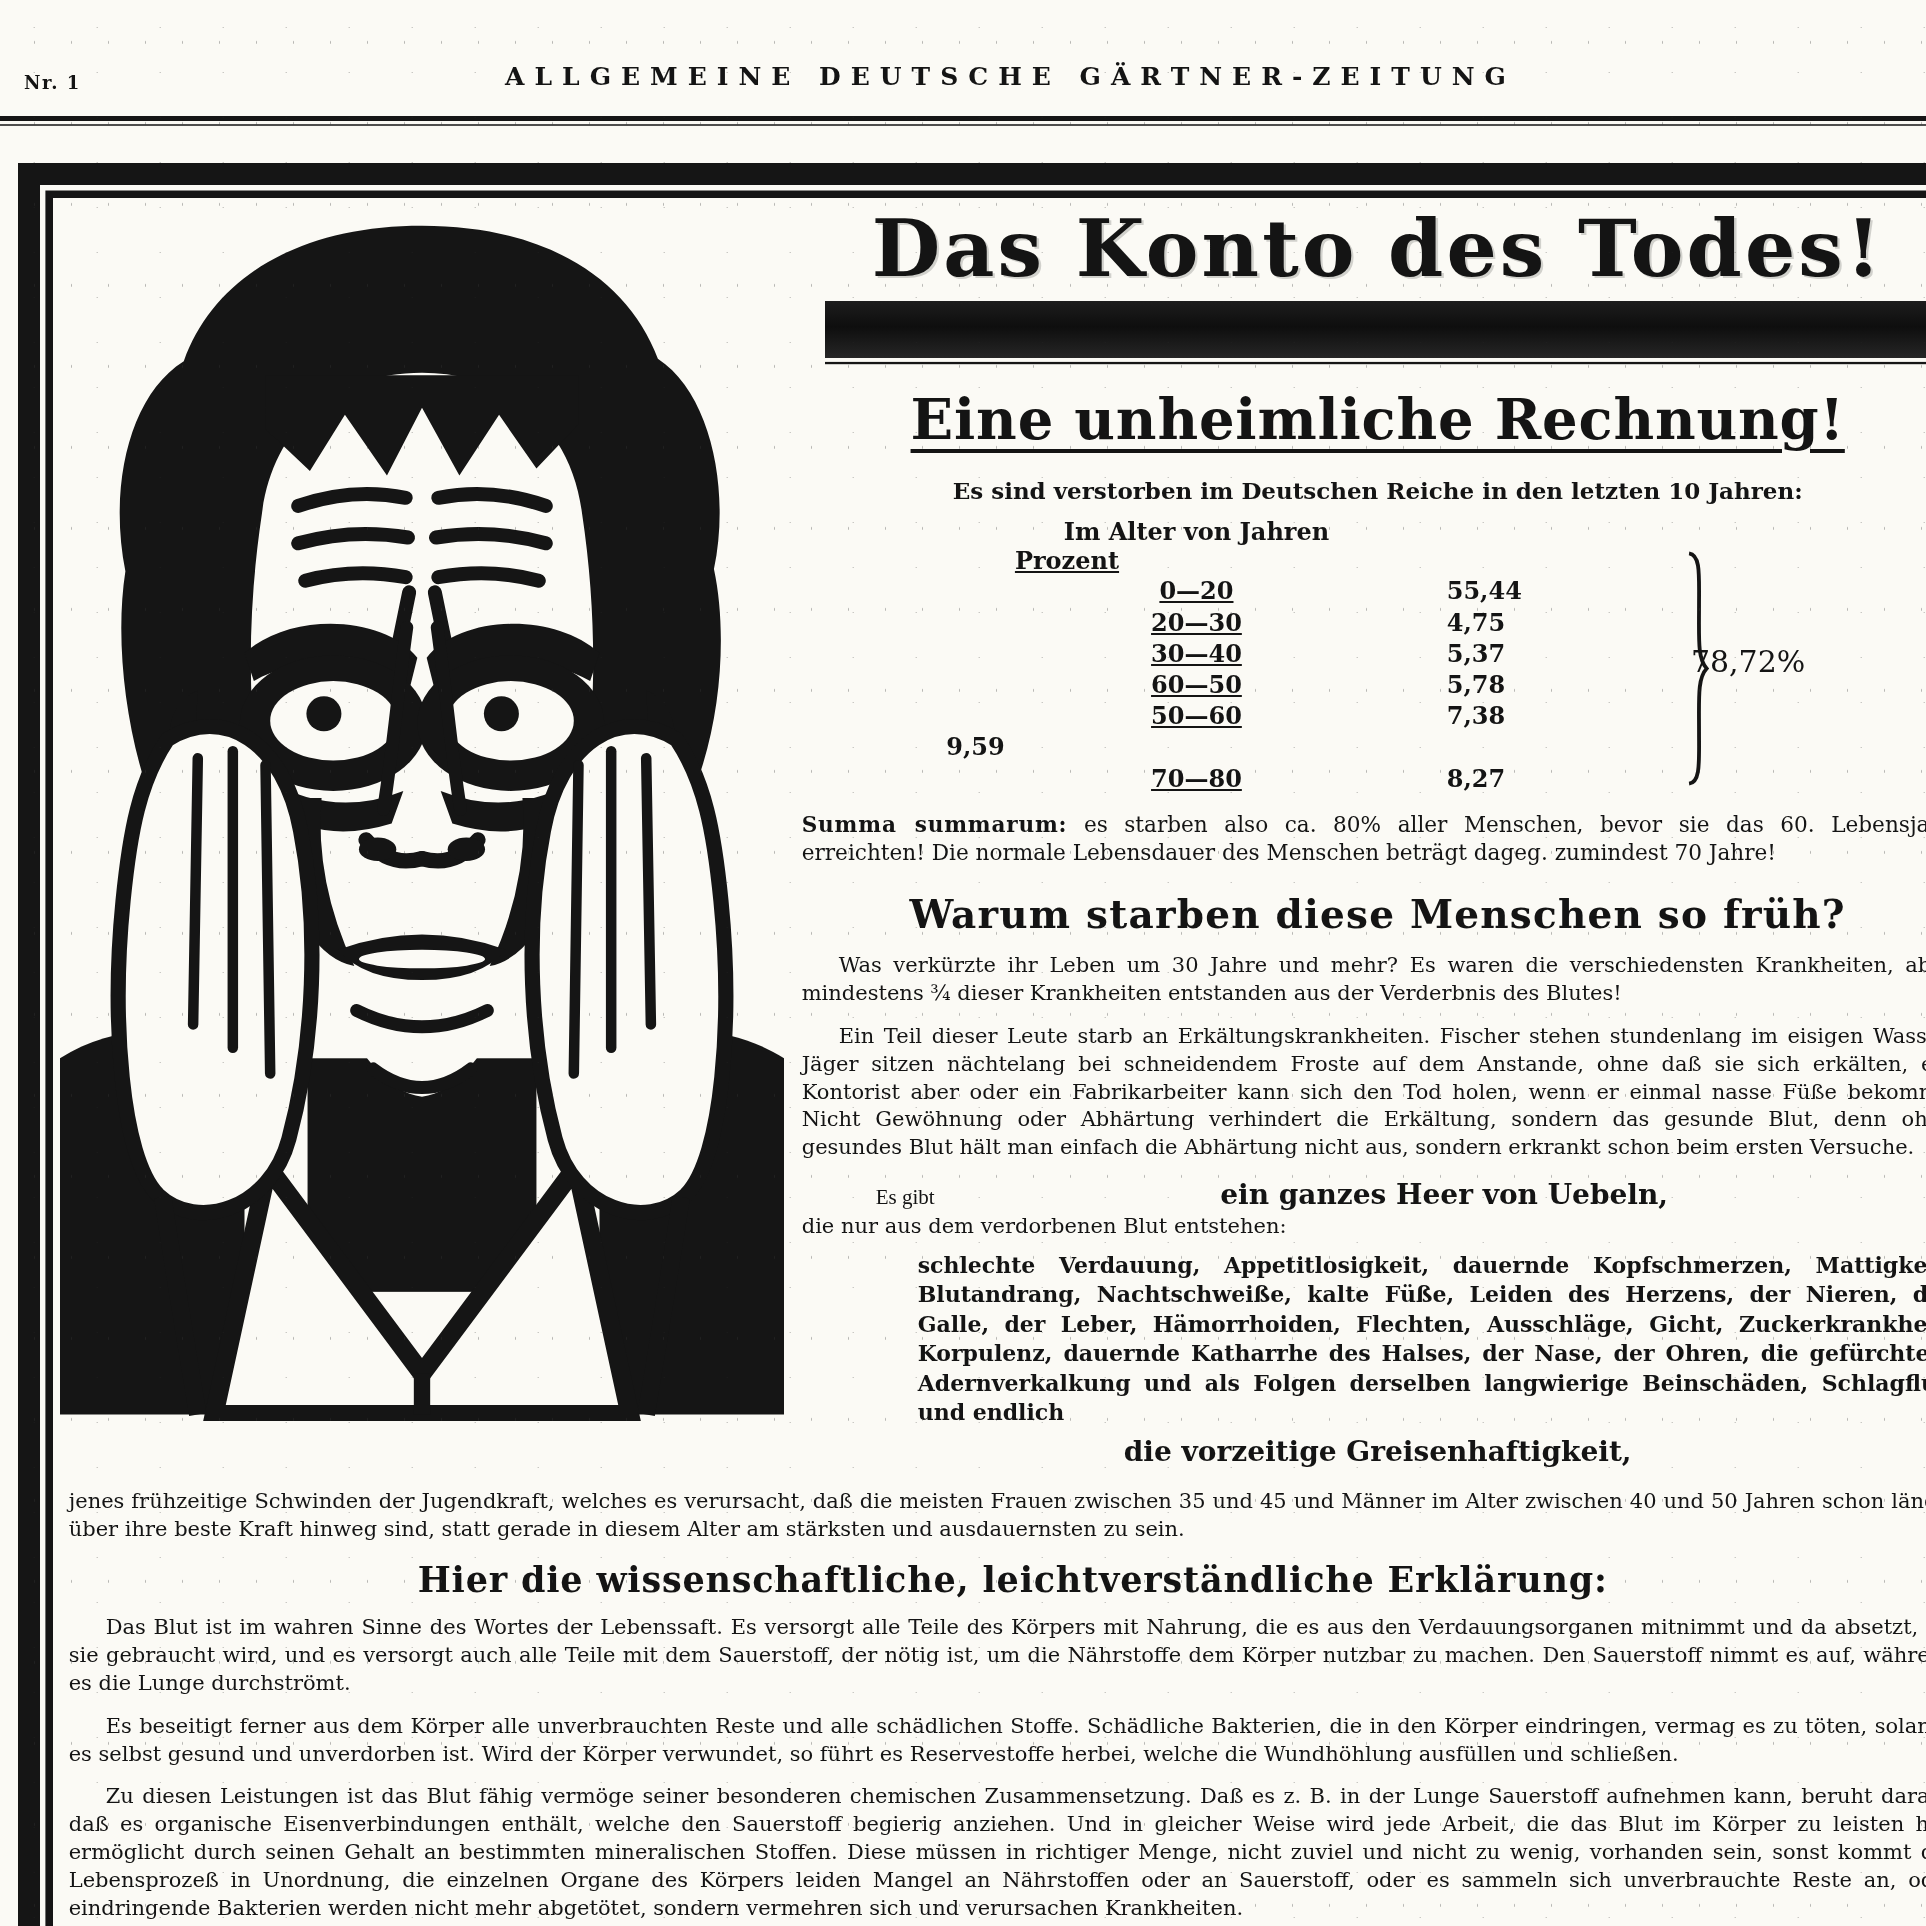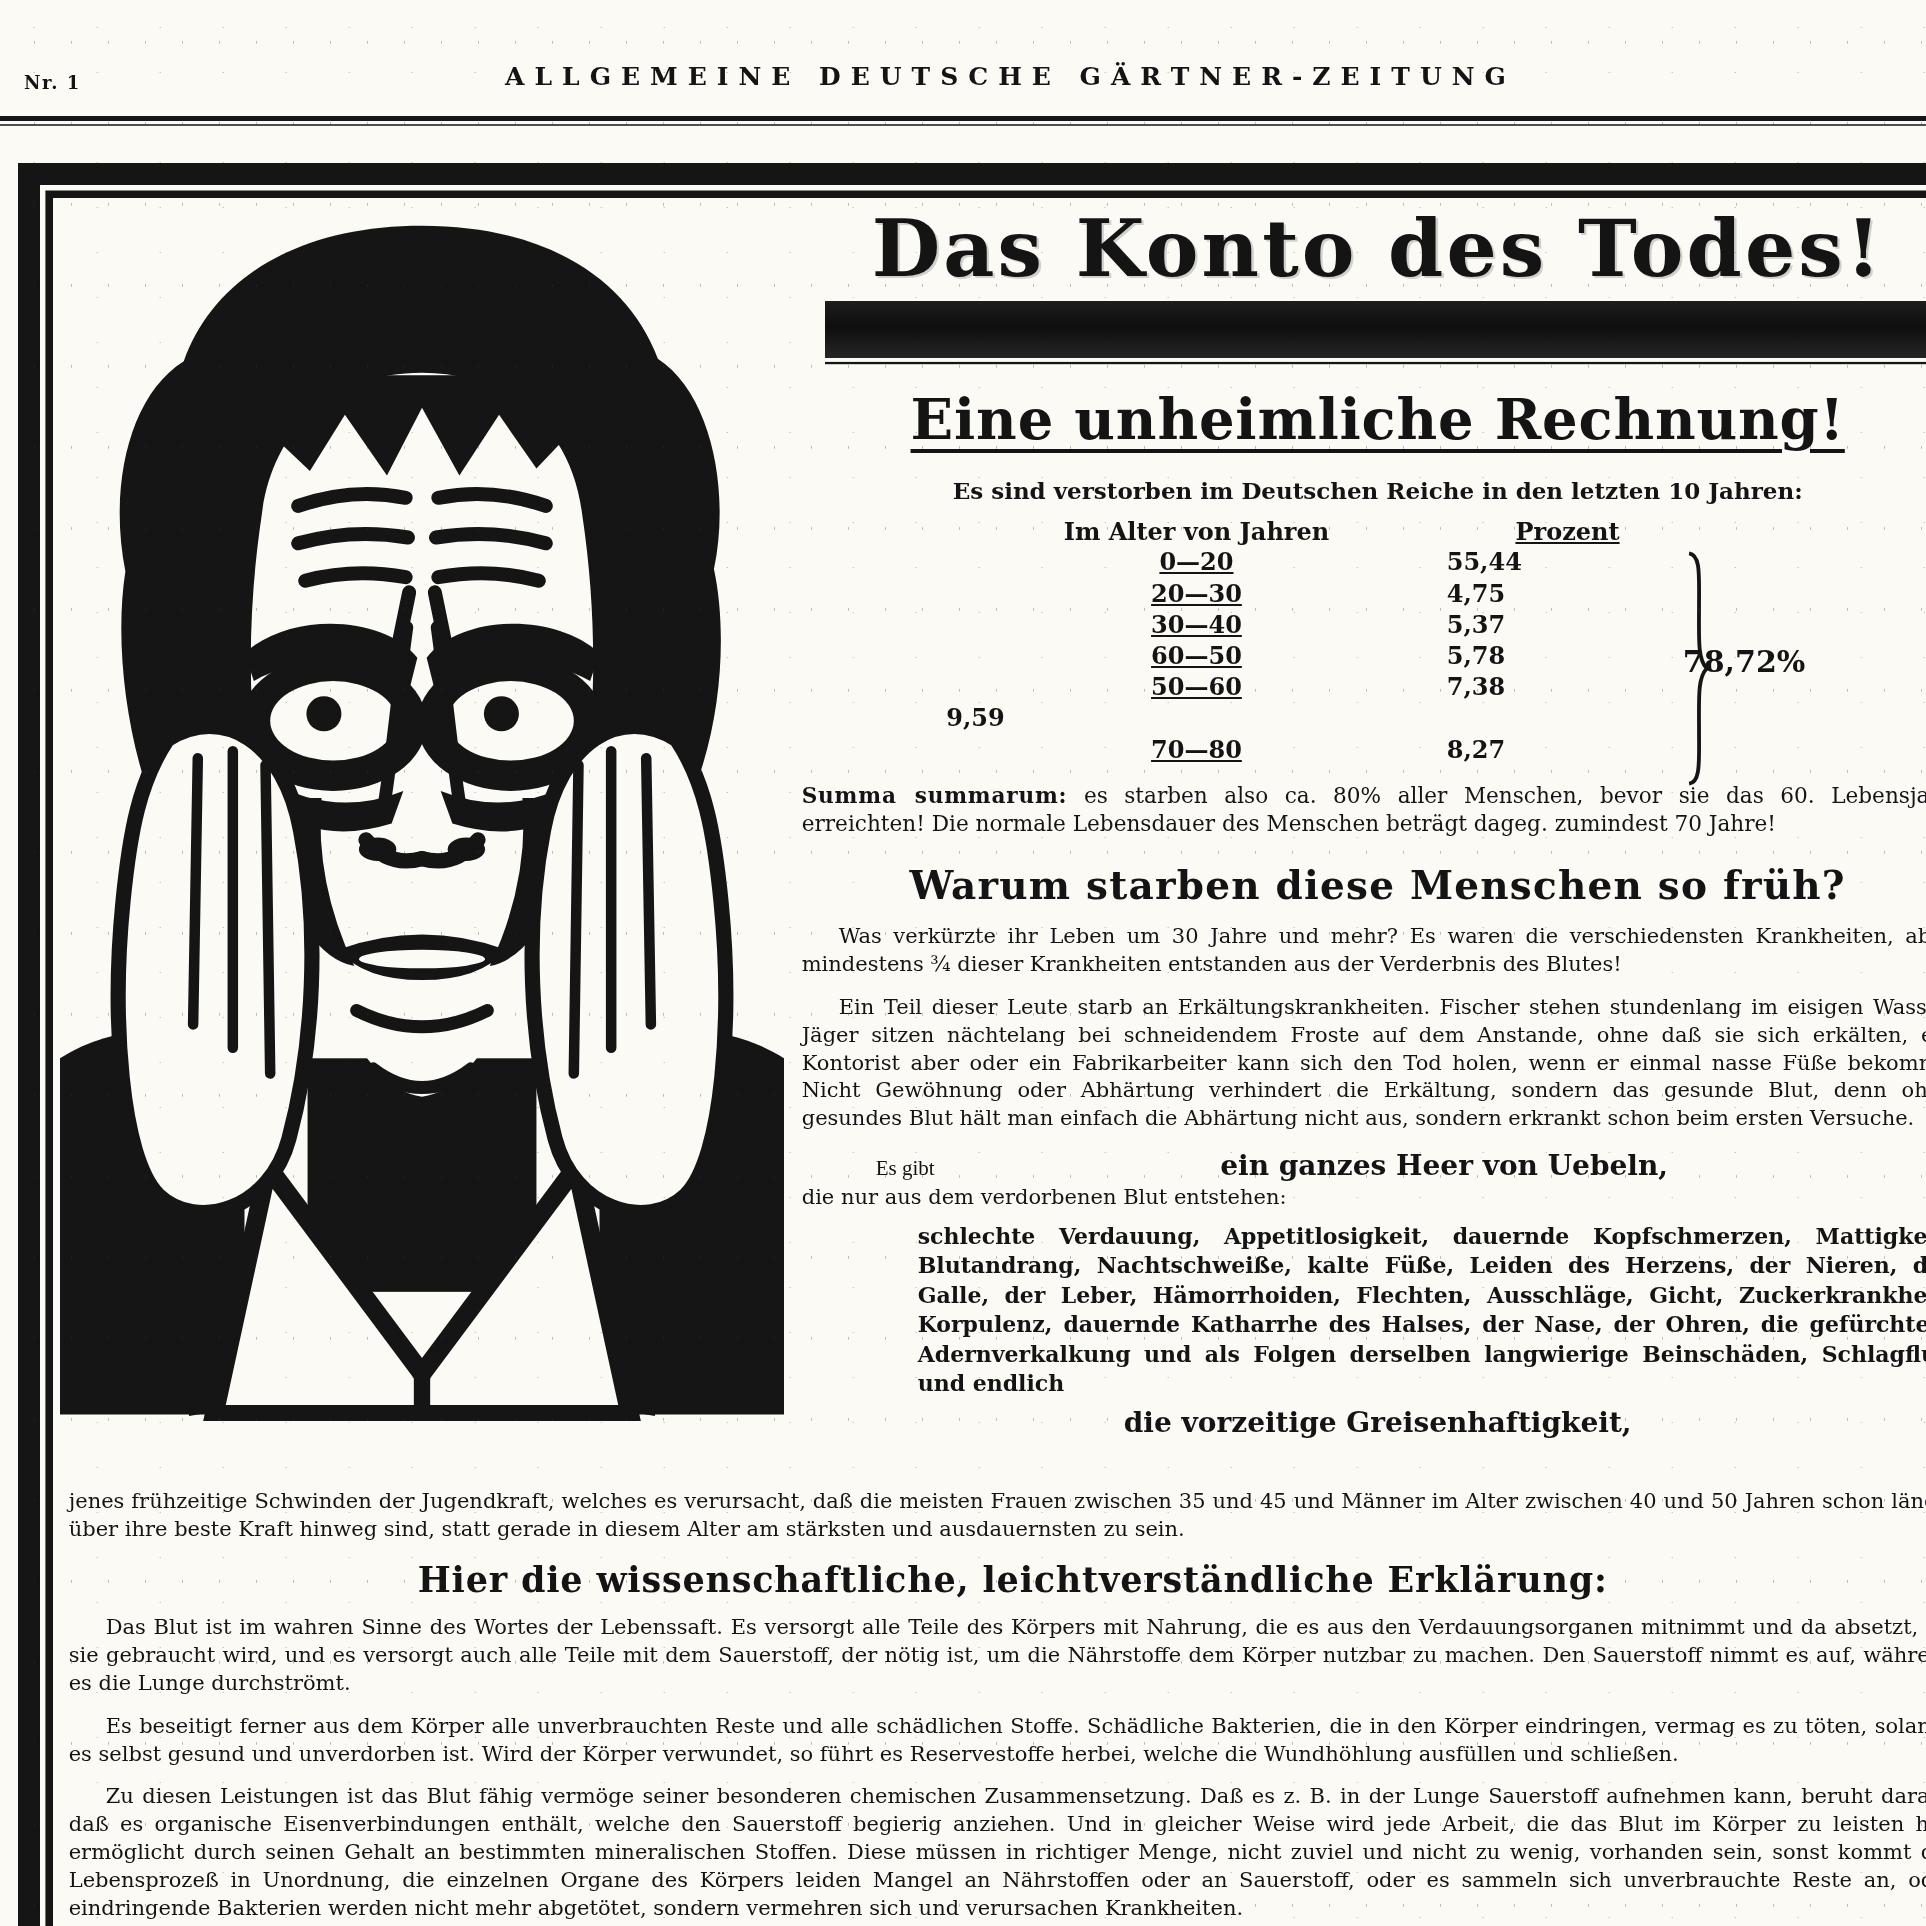--- a/index.html
+++ b/index.html
@@ -27,29 +27,29 @@
   .ad-title{font-size:79px;font-weight:bold;text-align:center;letter-spacing:3.1px;line-height:1.05;
             text-shadow:2.3px 2.3px 0 rgba(20,20,20,.18);}
   .title-band{margin:10px auto 0;width:96%;height:57px;background:
       linear-gradient(180deg,#1d1d1d 0%,#0e0e0e 45%,#262626 100%);
       box-shadow:0 3.9px 0 #fbfaf5,0 6.2px 0 #161616;}
   .ad-subtitle{margin-top:28.5px;font-size:56px;font-weight:bold;text-align:center;letter-spacing:0.8px;
       text-decoration:underline;text-underline-offset:10px;text-decoration-thickness:3.5px;}
   .intro-line{margin-top:25px;font-size:23px;font-weight:bold;text-align:center;}
 
   .stat-table{position:relative;width:863px;margin:13px auto 0;font-weight:bold;font-size:24px;}
-  .stat-head{display:flex;}
+  .stat-head{display:flex;flex-direction:column;}
   .stat-head .h-age{width:58%;text-align:center;}
   .stat-head .h-pct{width:28%;text-align:center;text-decoration:underline;}
   .stat-row{display:flex;line-height:1.3;}
   .stat-row .c-age{width:58%;text-align:center;text-decoration:underline;}
   .stat-row .c-pct{width:28%;padding-right:27px;}
   .brace{position:absolute;right:100px;top:34px;height:235px;width:23px;}
   .brace svg{width:100%;height:100%;}
-  .brace-total{position:absolute;right:3.9px;top:127px;font-size:30px;font-weight:bold;}
+  .brace-total{position:absolute;right:3.9px;top:127px;font-size:30px;font-weight:normal;}
 
   .summa{margin-top:17px;font-size:21.6px;line-height:1.3;text-align:justify;}
   .summa .lead{font-weight:bold;letter-spacing:0.8px;}
   .why-heading{margin-top:24px;font-size:39px;font-weight:bold;text-align:center;letter-spacing:1.2px;}
   .para{margin-top:15.4px;font-size:21px;line-height:1.32;text-align:justify;text-indent:37px;}
   .heer-line{display:flex;margin-top:16px;font-size:21px;align-items:baseline;}
   .heer-line .lead{text-indent:37px;padding-left:37px;font-family:Liberation Serif, serif;}
   .heer-line .bold-mid{flex:1;text-align:center;font-size:28px;font-weight:bold;}
   .heer-tail{margin-top:3.1px;font-size:21px;}
   .ailments{margin:13px 0 0 116px;font-size:22px;font-weight:bold;line-height:1.34;text-align:justify;}

